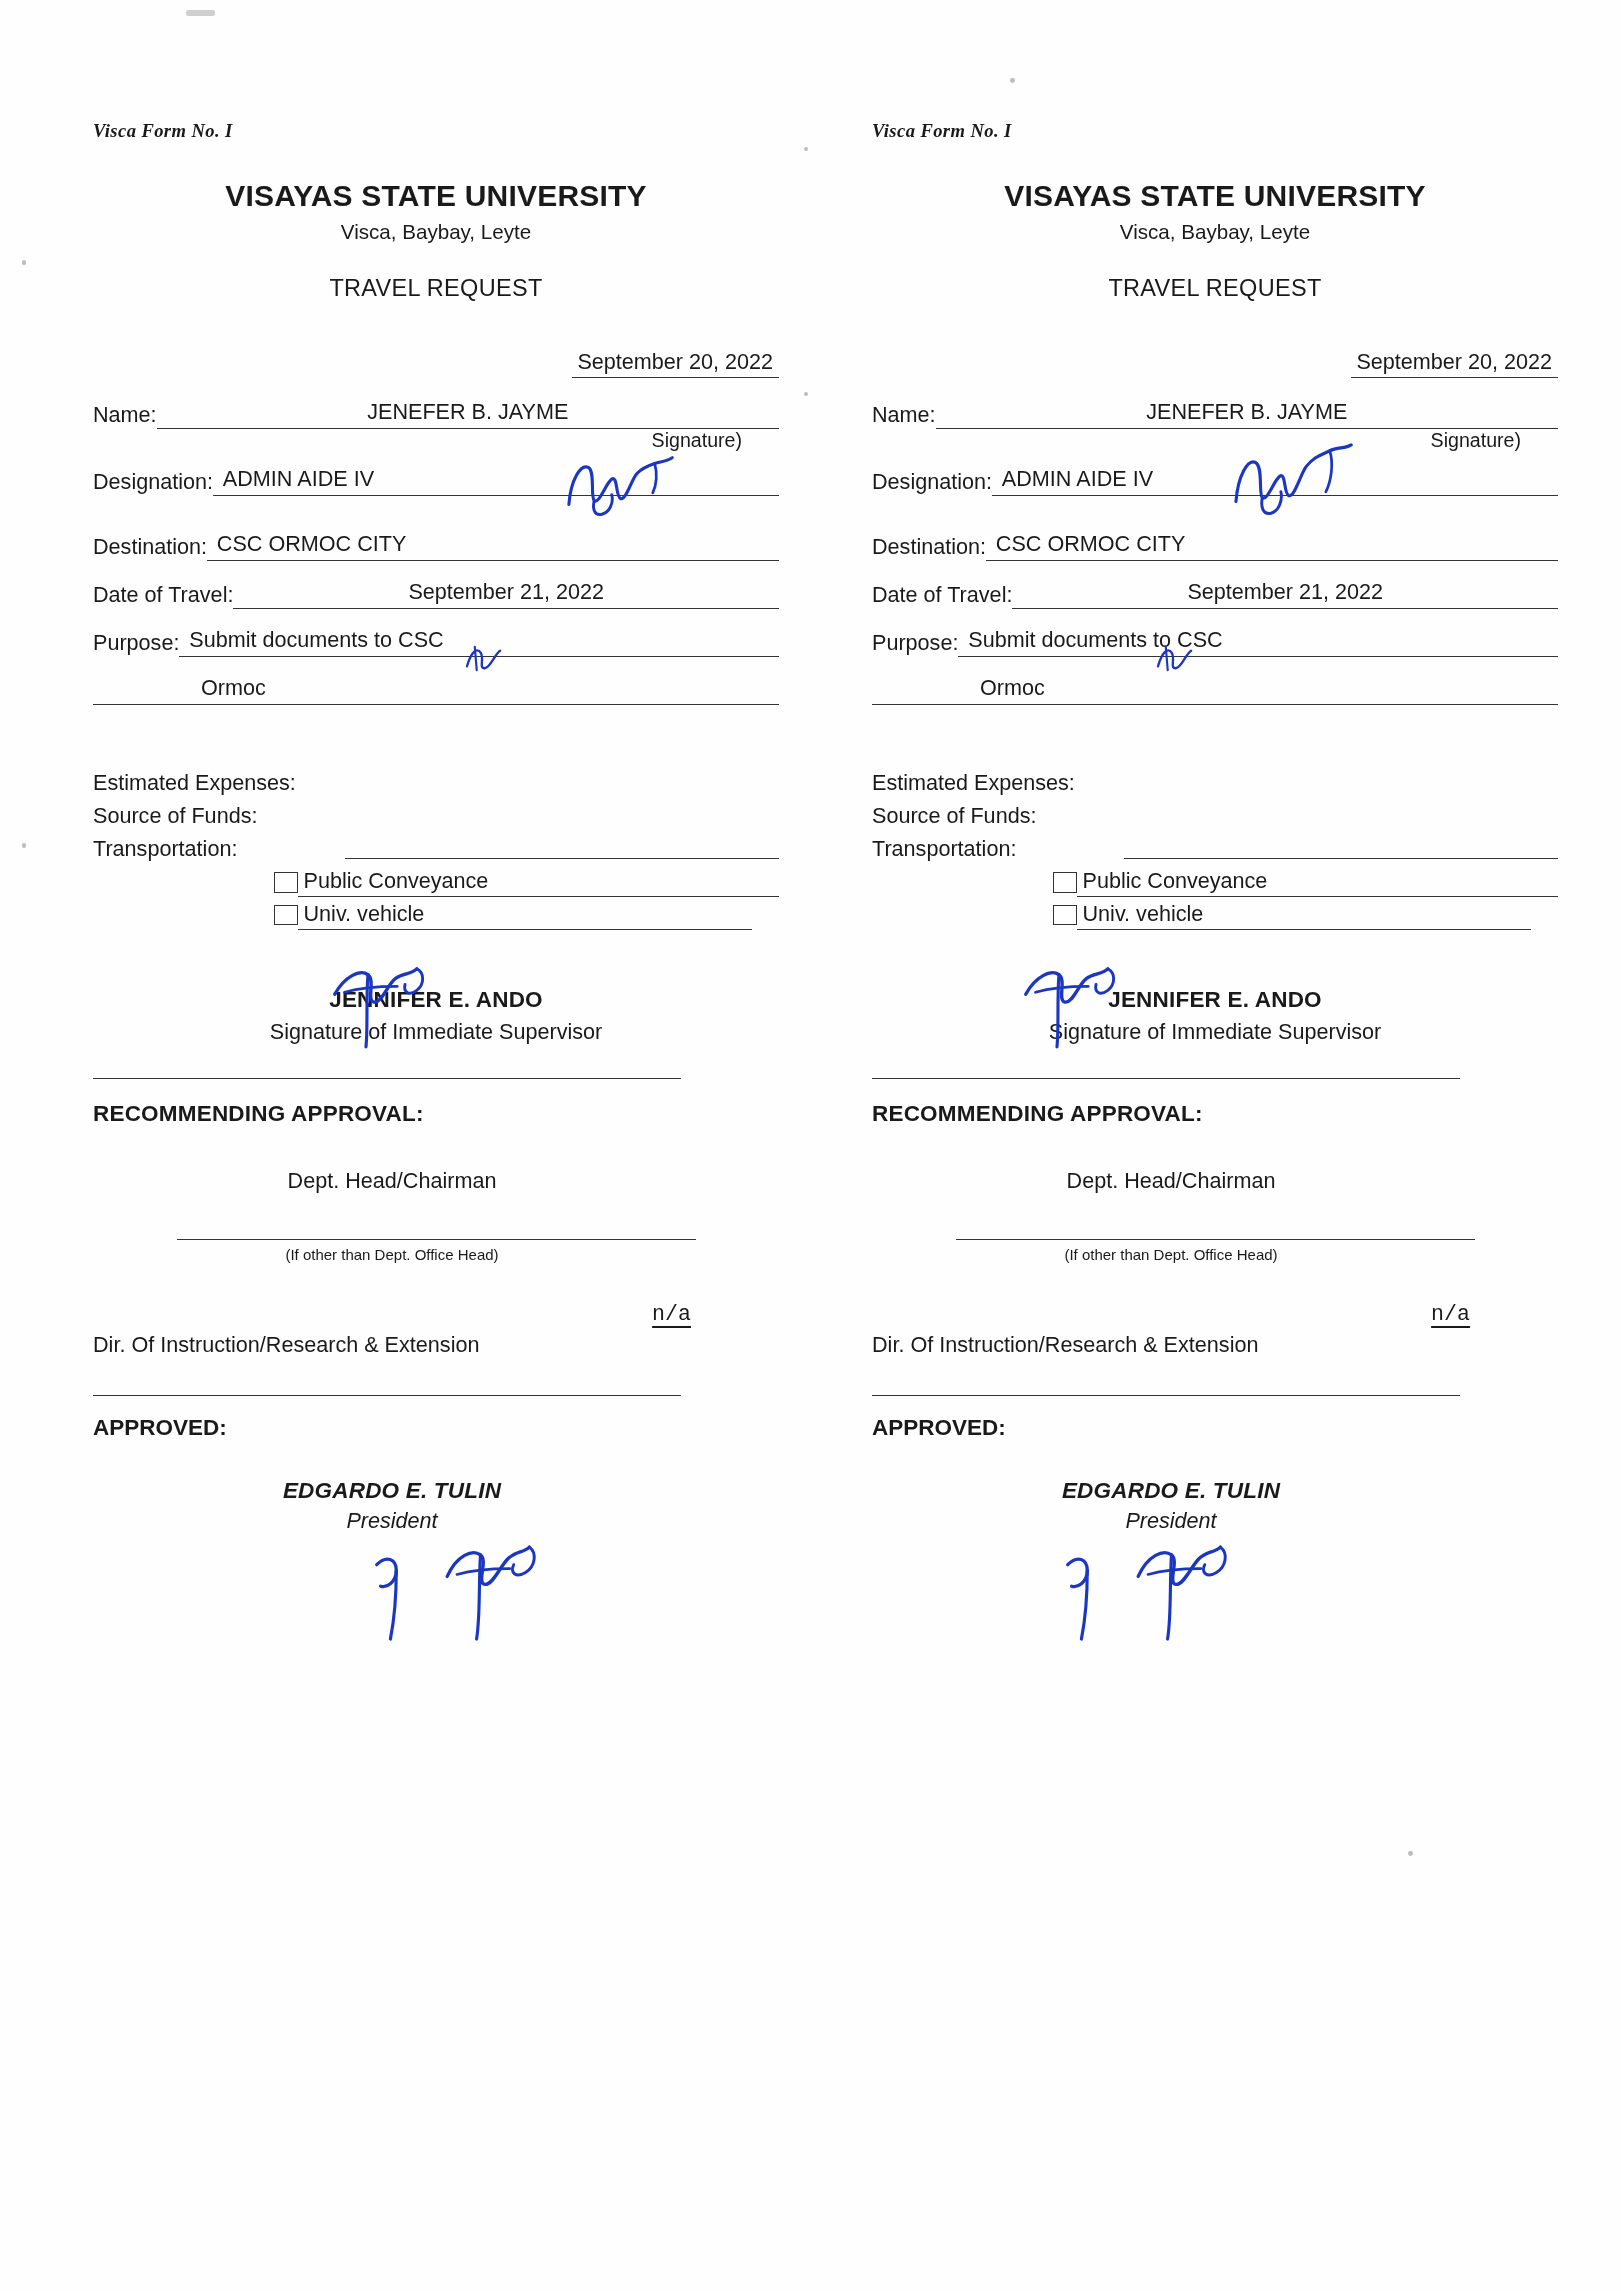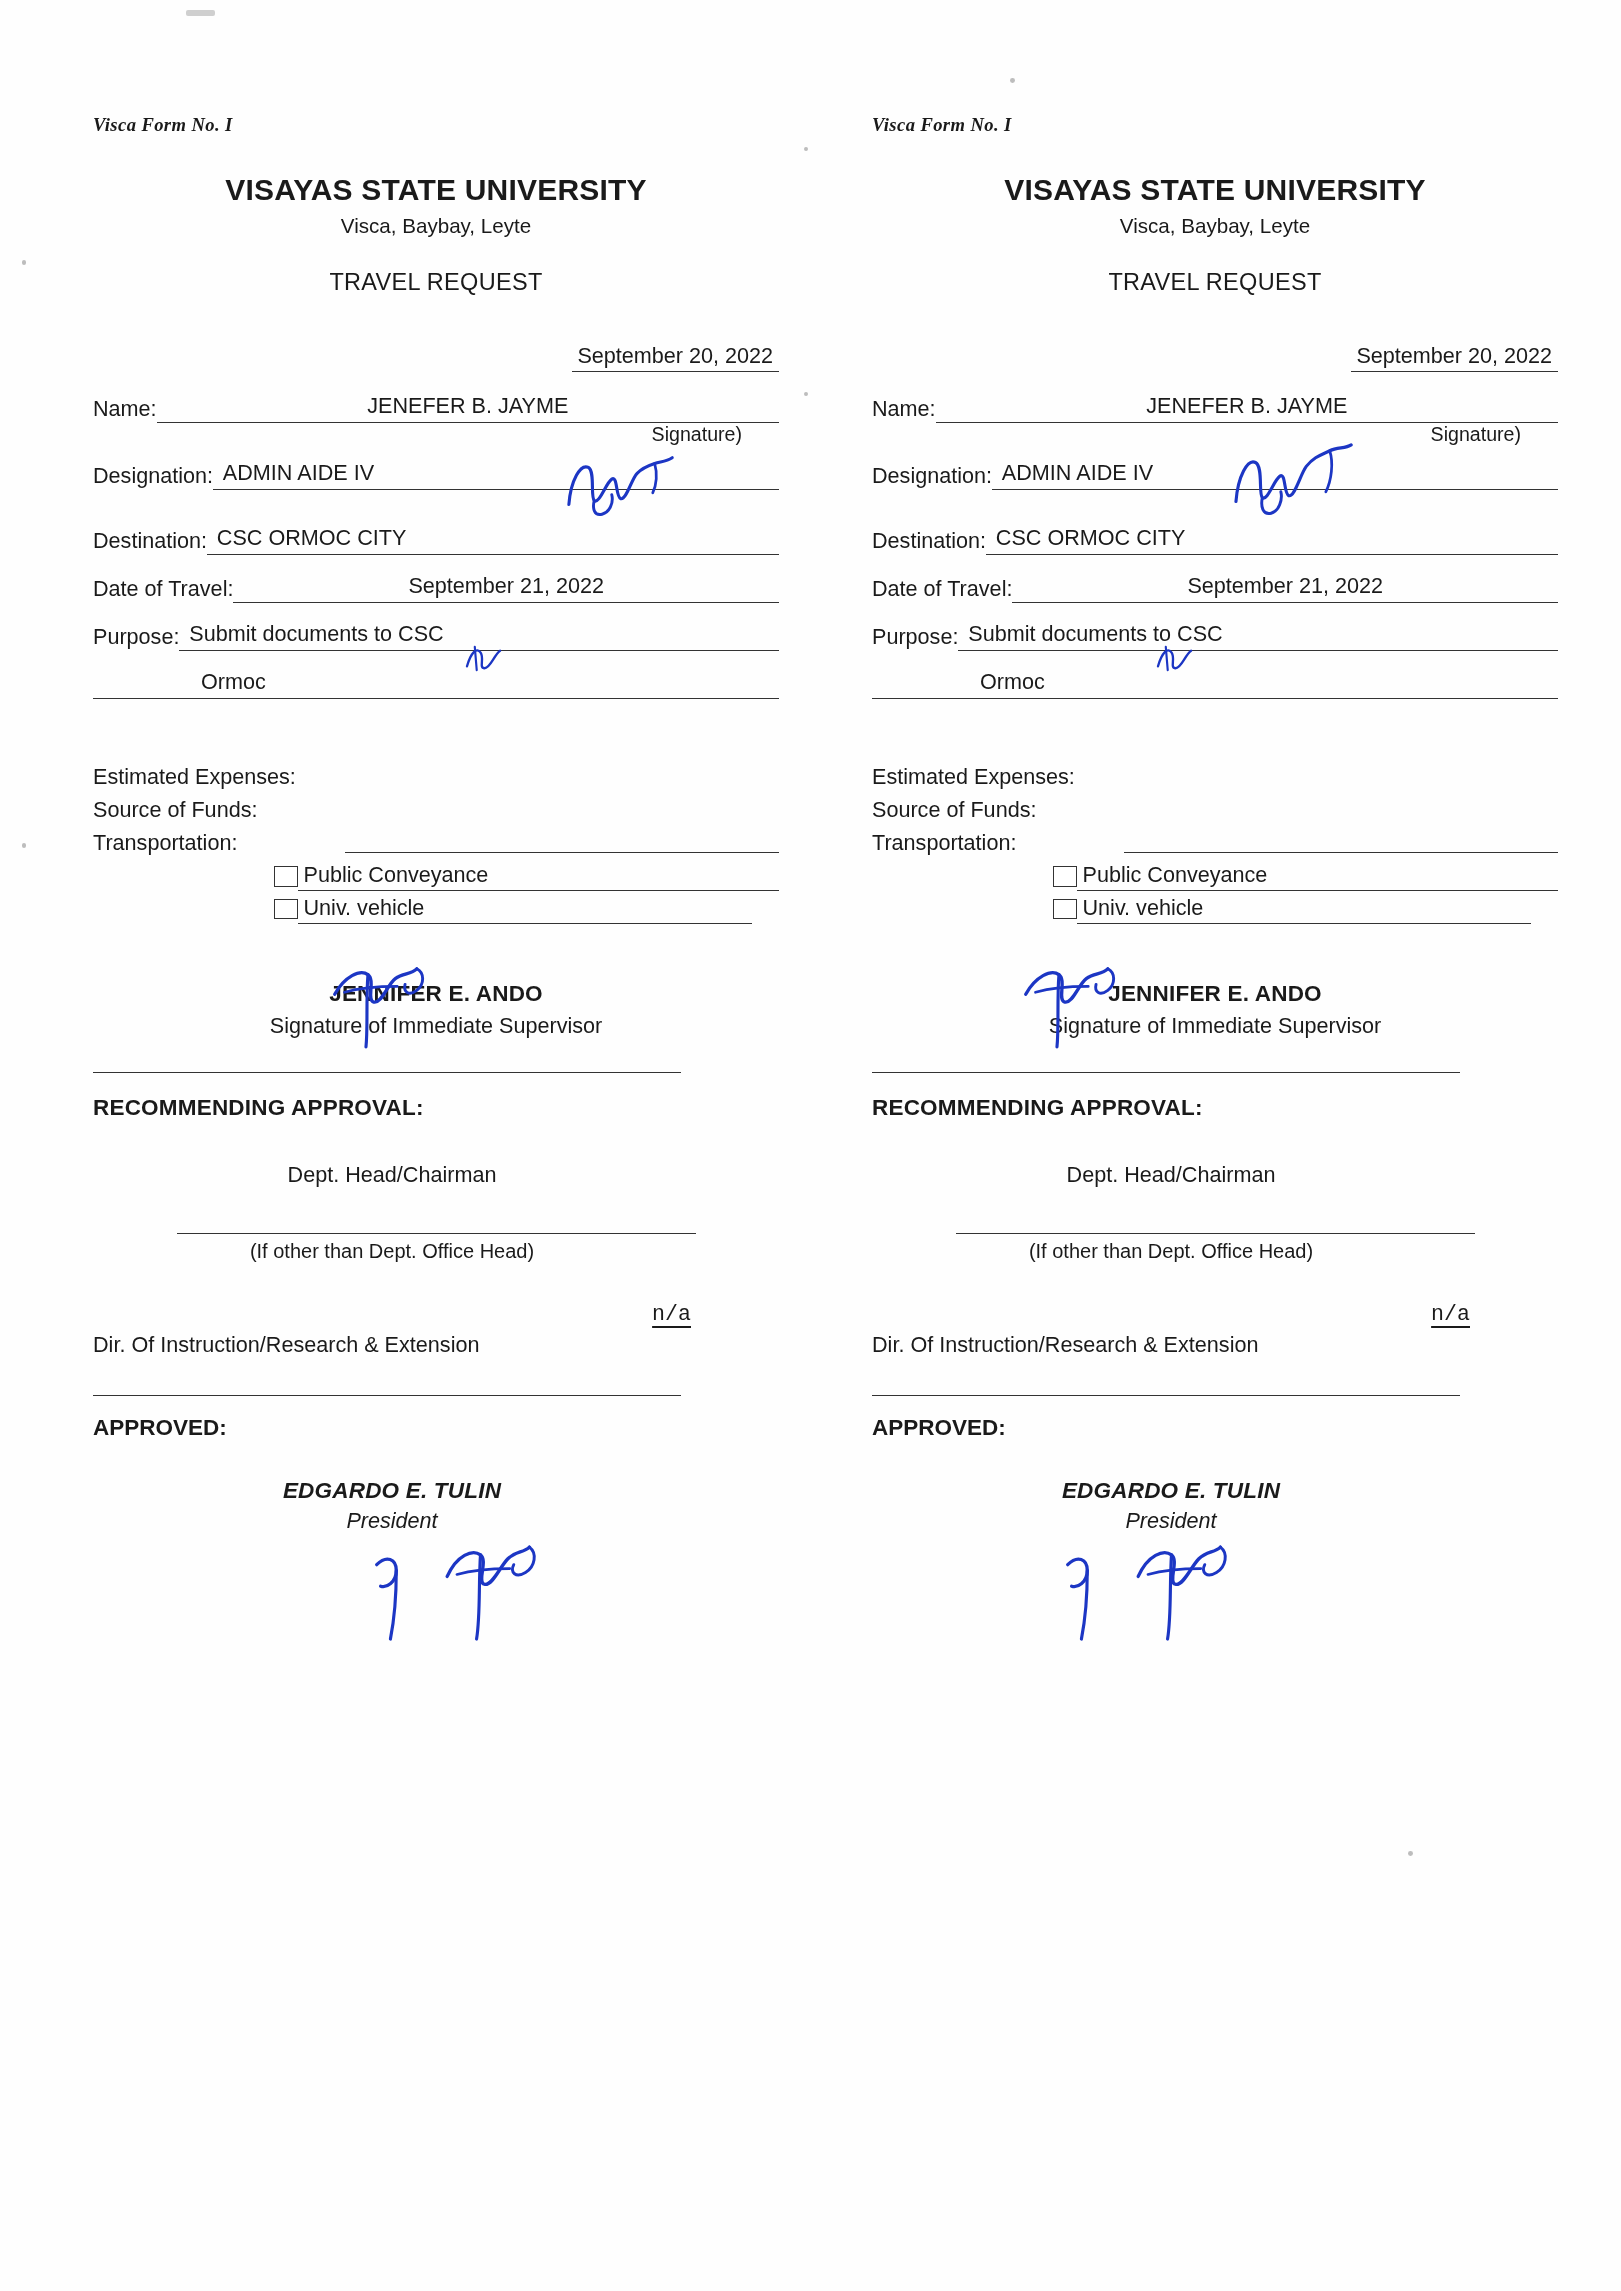--- a/index.html
+++ b/index.html
@@ -23,21 +23,21 @@
     background: #fefefe;
   }
   
   .speck {
     position: absolute;
     background: #bdbdbd;
     border-radius: 50%;
   }
   .forms {
     position: absolute;
-    top: 114px;
+    top: 120px;
     left: 0;
     width: 1621px;
     display: flex;
   }
   .form {
     width: 686px;
     position: relative;
     font-size: 19.6px;
   }
   .form.left { margin-left: 93px; }
@@ -167,21 +167,21 @@
     font-size: 21.6px;
     margin-top: 41px;
   }
   .sub-under {
     margin: 45px auto 0 auto;
     width: 519px;
     border-bottom: 1.8px solid #333;
   }
   .subcap {
     text-align: center;
-    font-size: 20px;
+    font-size: 15px;
     margin-top: 5.9px;
   }
   .na {
     text-align: right;
     font-size: 21.6px;
     margin-top: 39px;
     text-decoration: underline;
     text-underline-offset: 5.9px;
     font-family: Liberation Mono, monospace;
   }

